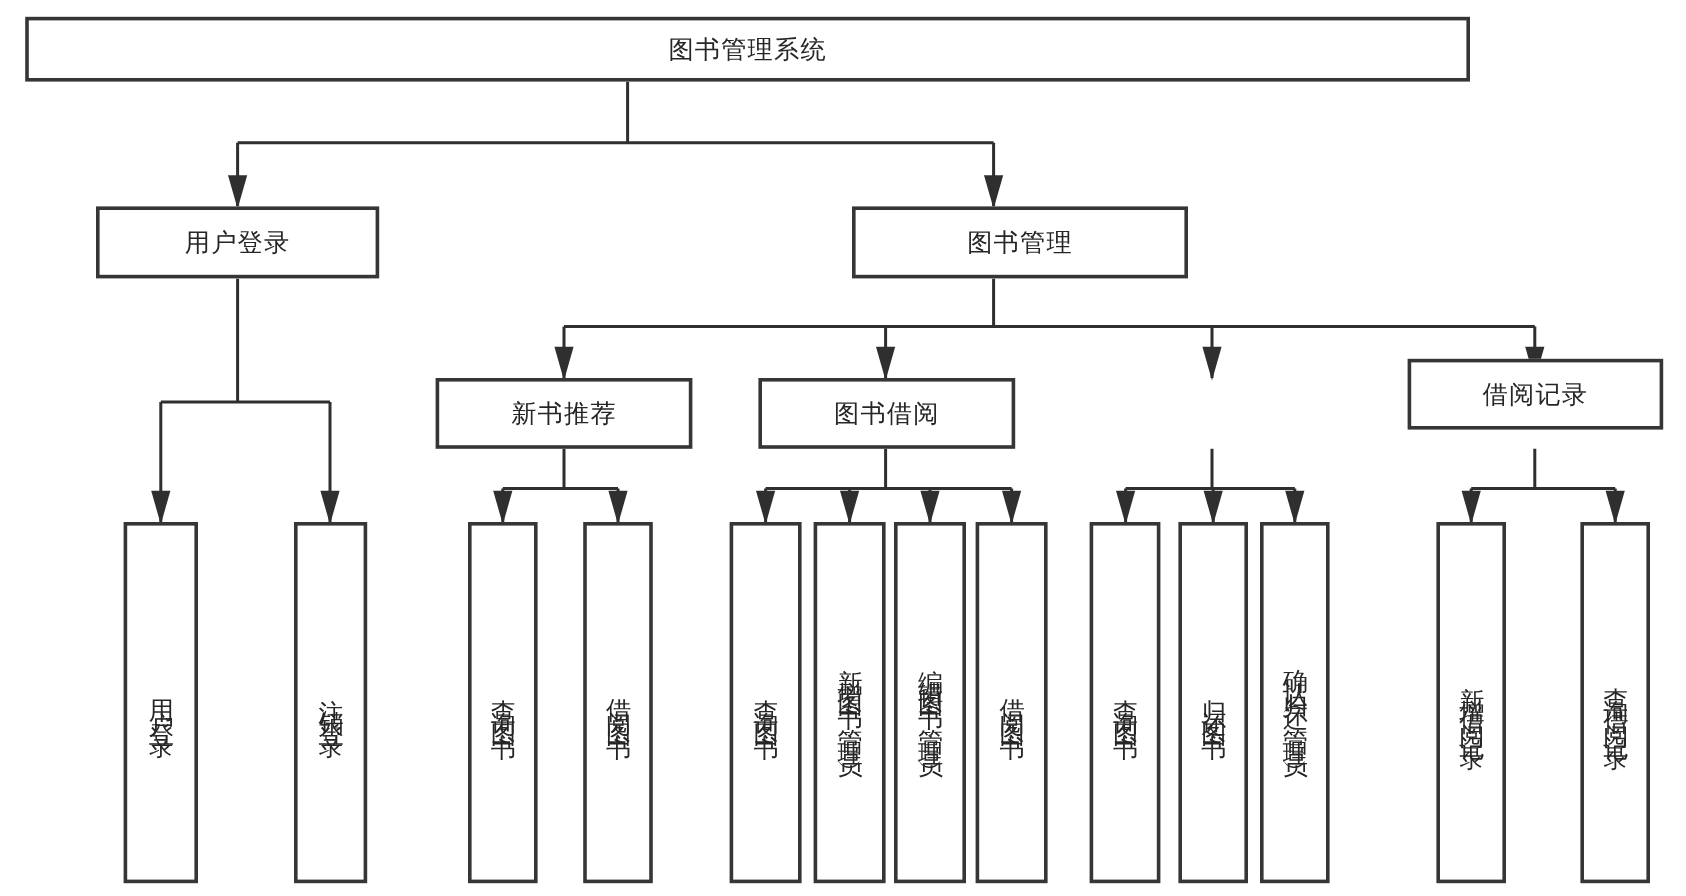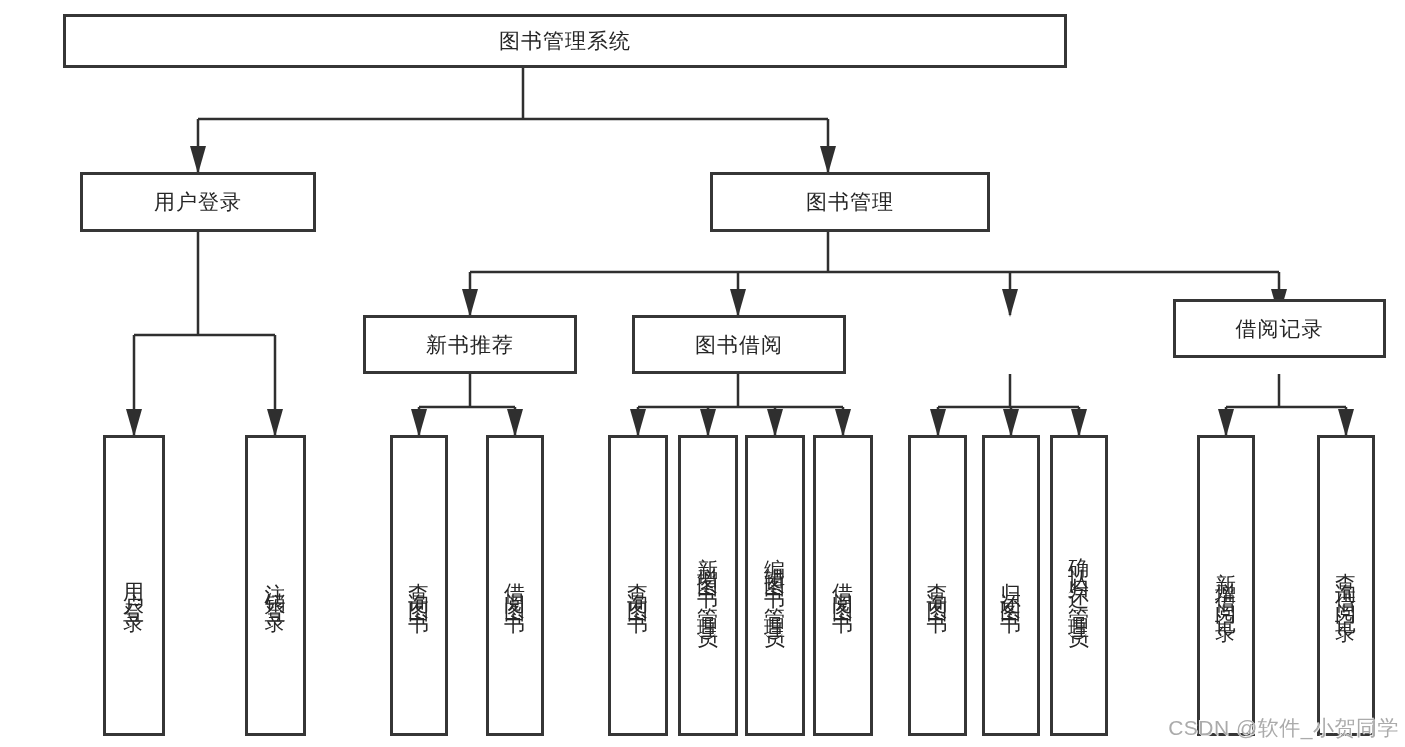--- a/index.html
+++ b/index.html
@@ -15,21 +15,21 @@
     border:3px solid #363636;
     display:flex; align-items:center; justify-content:center;
     font-size:21px; letter-spacing:1px; color:#262626;
     text-align:center; white-space:nowrap;
   }
   .vlabel {
     writing-mode:vertical-rl; text-orientation:mixed;
     letter-spacing:10px; line-height:1; font-size:21px;
   }
   
-  .root   { left:21px;  top:14px;  width:1004px; height:54px;margin-left:42px; }
+  .root   { left:21px;  top:14px;  width:1204px; height:54px; }
   
   .n-userlogin { left:80px;  top:172px; width:236px; height:60px; }
   .n-bookmgmt  { left:710px; top:172px; width:280px; height:60px; }
   
   .n-newbook  { left:363px;  top:315px; width:214px; height:59px;text-align:right; }
   .n-borrow   { left:632px;  top:315px; width:214px; height:59px; }
   .n-current  { left:903px;  top:315px; width:215px; height:59px; }
   .n-records  { left:1173px; top:299px; width:213px; height:59px; }
   
   .leaf { top:435px; height:301px; }
@@ -143,14 +143,13 @@
   <div class="node leaf lf11">
     <span class="vlabel">确认归还（管理员）</span>
   </div>
   <div class="node leaf lf12">
     <span class="vlabel">新增借阅记录</span>
   </div>
   <div class="node leaf lf13">
     <span class="vlabel">查询借阅记录</span>
   </div>
 
-  <div class="watermark">CSDN @软件_小贺同学</div>
 </div>
 
 </body></html>

